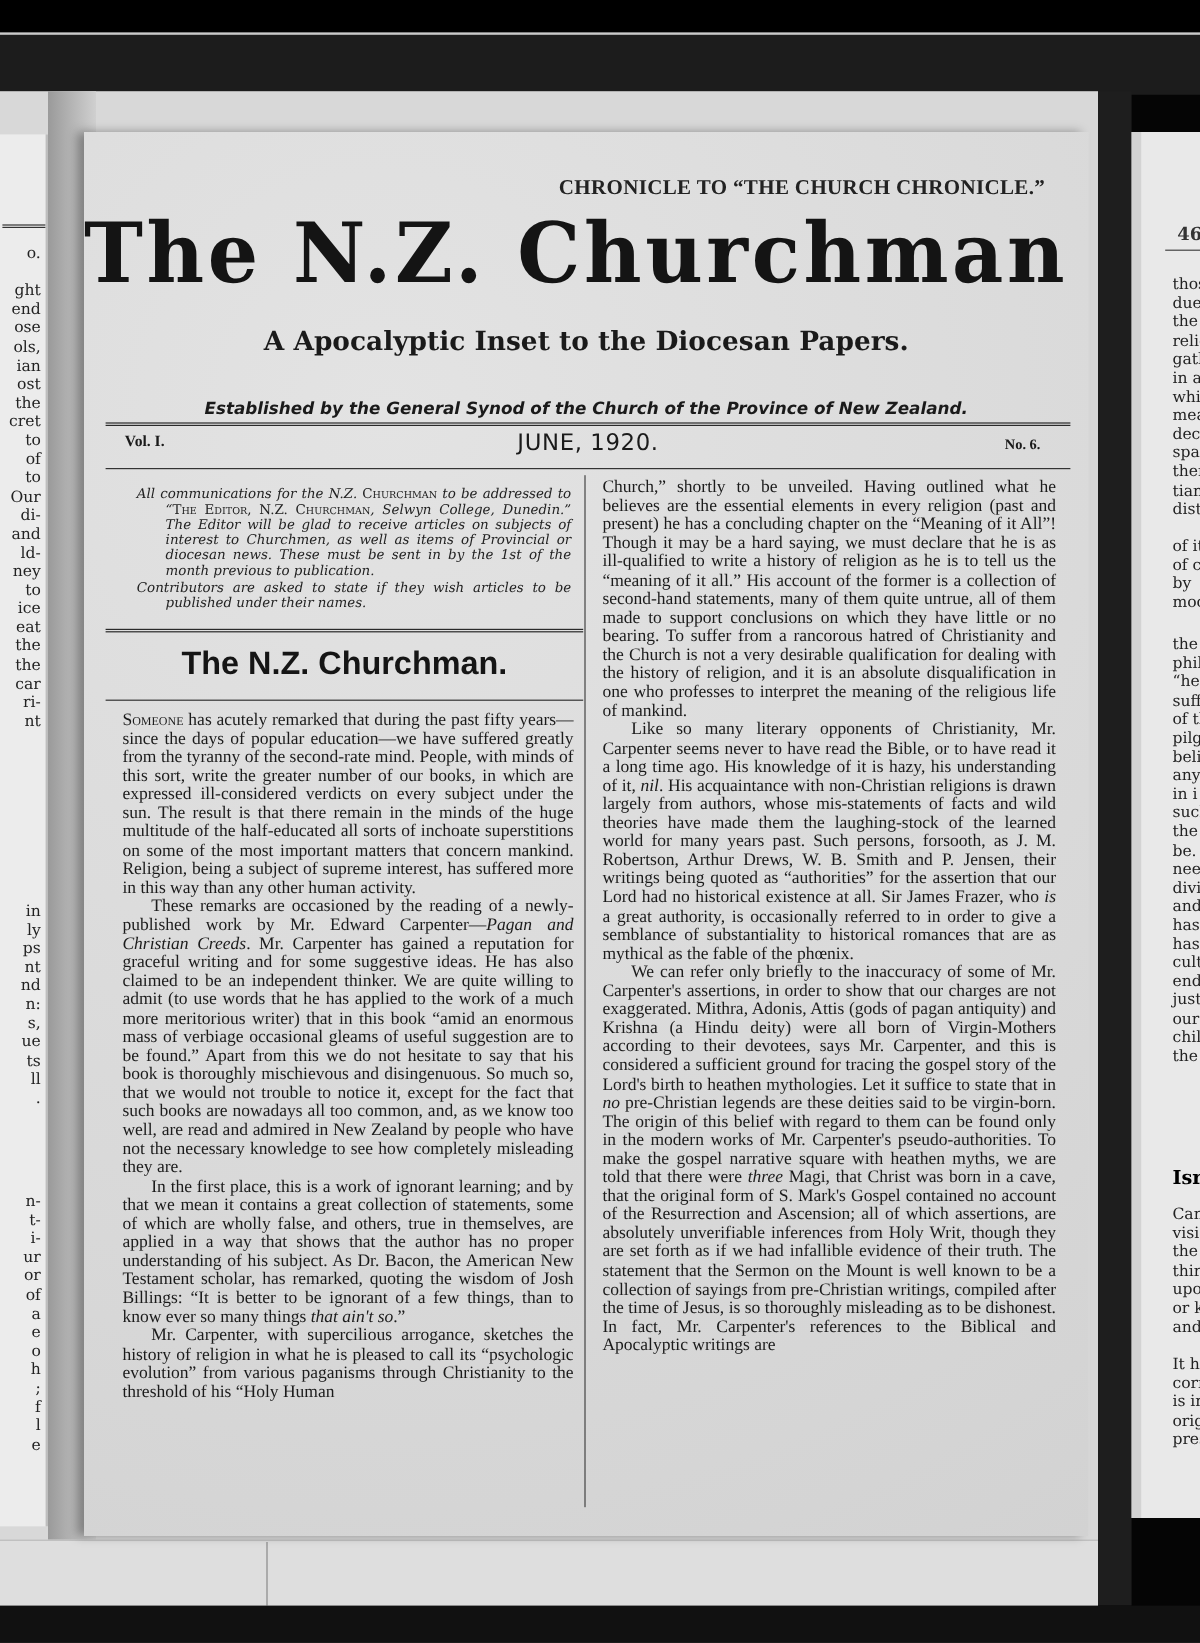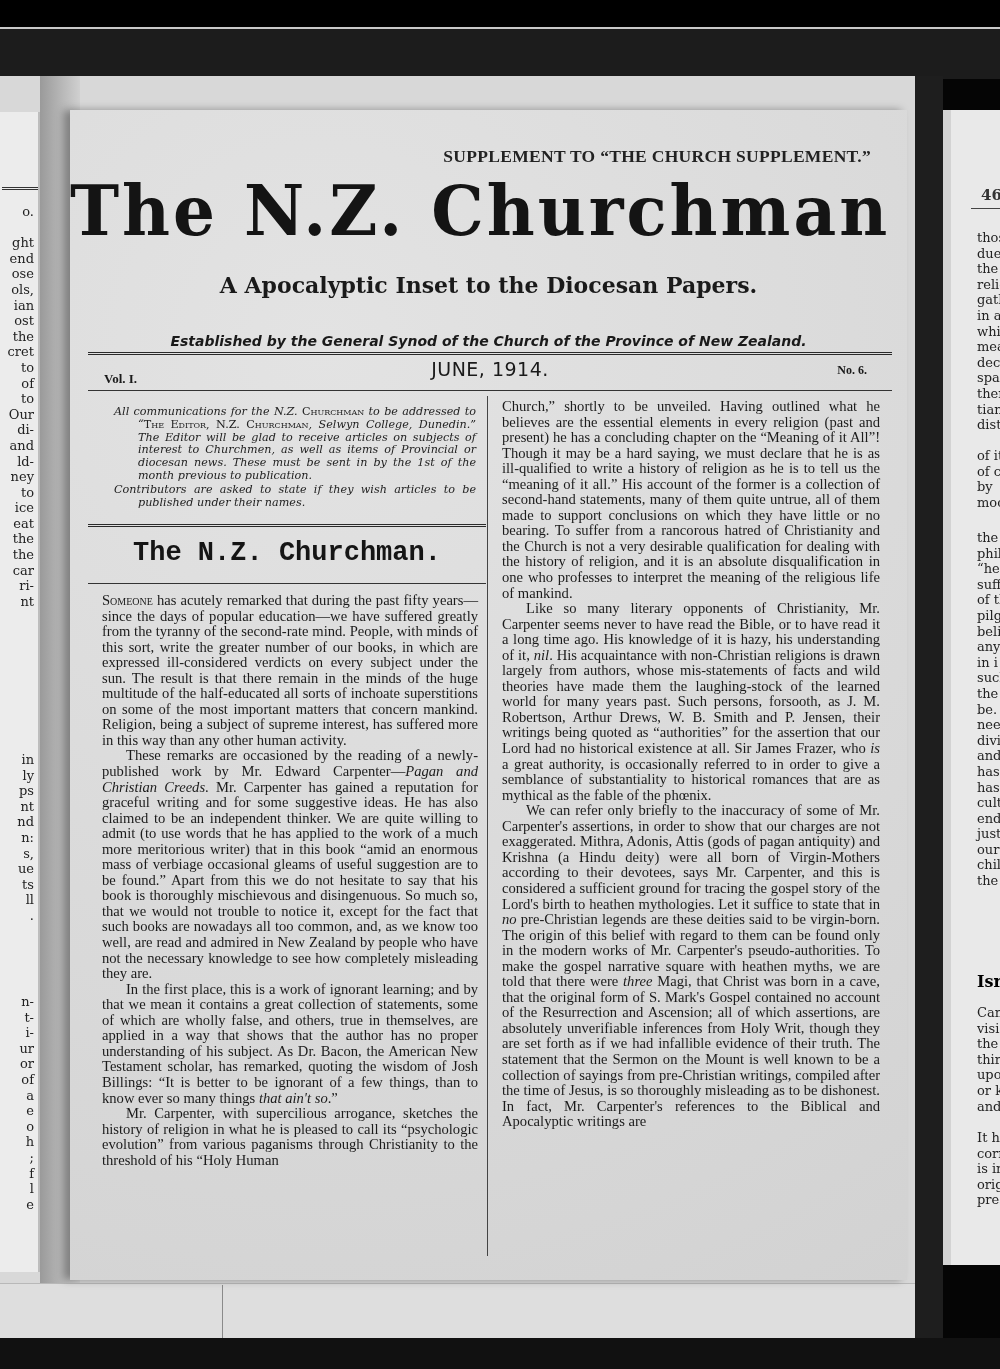--- a/index.html
+++ b/index.html
@@ -60,38 +60,38 @@
   .subtitle {
     position: absolute; left: 0; width: 837px; top: 162px; text-align: center;
     font-family: "DejaVu Serif", serif; font-weight: bold; font-size: 22px; color: #1a1a1a;
   }
   .established {
     position: absolute; left: 0; width: 837px; top: 203px; text-align: center;
     font-family: "DejaVu Sans", sans-serif; font-style: italic; font-weight: bold; font-size: 14px; color: #1a1a1a; margin-top: 20px;
   }
   .double-rule { position: absolute; left: 18px; width: 804px; border-top: 3px double #2a2a2a; }
   .dateline { position: absolute; left: 18px; width: 804px; top: 248px; height: 24px; }
-  .vol { position: absolute; left: 16px; top: 13px; font-family: "Liberation Serif", serif; font-weight: bold; font-size: 13px; }
+  .vol { position: absolute; left: 16px; top: 2px; font-family: "Liberation Serif", serif; font-weight: bold; font-size: 13px; }
   .date { position: absolute; left: 0; width: 804px; top: 0; text-align: center; font-family: "DejaVu Sans", sans-serif; font-size: 19px; letter-spacing: 0.5px; }
   .no { position: absolute; right: 25px; top: 5px; font-family: "Liberation Serif", serif; font-weight: bold; font-size: 12px; }
   .rule-thin { position: absolute; left: 18px; width: 804px; border-top: 1px solid #333; }
 
   .col-divider { position: absolute; left: 417px; top: 286px; height: 860px; border-left: 1px solid #444; }
 
   .notice {
     position: absolute; left: 28px; top: 296px; width: 378px;
     font-family: "DejaVu Serif", serif; font-style: italic; font-size: 11.2px; line-height: 12.8px; color: #222;
   }
   .notice p { margin: 0 0 1px 16px; padding-left: 24px; text-indent: -24px; text-align: justify; }
   .notice .sc { font-style: normal; font-variant: small-caps; }
 
   .col-rule { position: absolute; left: 18px; width: 398px; }
   .section-title {
     position: absolute; left: 18px; width: 398px; top: 428px; text-align: center;
-    font-family: Liberation Mono, monospace; font-weight: bold; font-size: 27px; color: #151515;
+    font-family: Liberation Sans, sans-serif; font-weight: bold; font-size: 27px; color: #151515;
   }
   .col {
     position: absolute; font-family: "Liberation Serif", serif; font-size: 14.6px; line-height: 15.55px;
     color: #1b1b1b; text-align: justify; hyphens: manual;
   }
   .col p { margin: 0; text-indent: 24px; }
   .col p.first { text-indent: 0; }
   .col p.cont { text-indent: 0; }
   .col .sc { font-variant: small-caps; margin-top: 20px; }
   .col-left { left: 32px; top: 483px; width: 376px; }
@@ -234,29 +234,29 @@
   <div class="frag-block" id="rp-b5" style="top:1020px">
       <div class="frag">It ha</div>
       <div class="frag">corr</div>
       <div class="frag">is in</div>
       <div class="frag">origi</div>
       <div class="frag">pres</div>
     </div>
 </div>
 
 <div class="page">
-  <div class="supplement">SUPPLEMENT TO “THE CHURCH SUPPLEMENT.”</div>
+  <div class="supplement">CHRONICLE TO “THE CHURCH CHRONICLE.”</div>
   <div class="masthead"><span>The N.Z. Churchman</span></div>
   <div class="subtitle">A Apocalyptic Inset to the Diocesan Papers.</div>
   <div class="established">Established by the General Synod of the Church of the Province of New Zealand.</div>
 
   <div class="double-rule" style="top:242px"></div>
   <div class="dateline">
     <span class="vol">Vol. I.</span>
-    <span class="date">JUNE, 1914.</span>
+    <span class="date">JUNE, 1920.</span>
     <span class="no">No. 6.</span>
   </div>
   <div class="rule-thin" style="top:280px"></div>
 
   <div class="col-divider"></div>
 
   <div class="notice">
     <p><span>All communications for the N.Z. </span><span class="sc">Churchman</span><span> to be addressed to “</span><span class="sc">The Editor</span><span class="sc">, N.Z. </span><span class="sc">Churchman</span><span>, Selwyn College, Dunedin.” The Editor will be glad to receive articles on subjects of interest to Churchmen, as well as items of Provincial or diocesan news. These must be sent in by the 1st of the month previous to publication.</span></p>
     <p>Contributors are asked to state if they wish articles to be published under their names.</p>
   </div>

